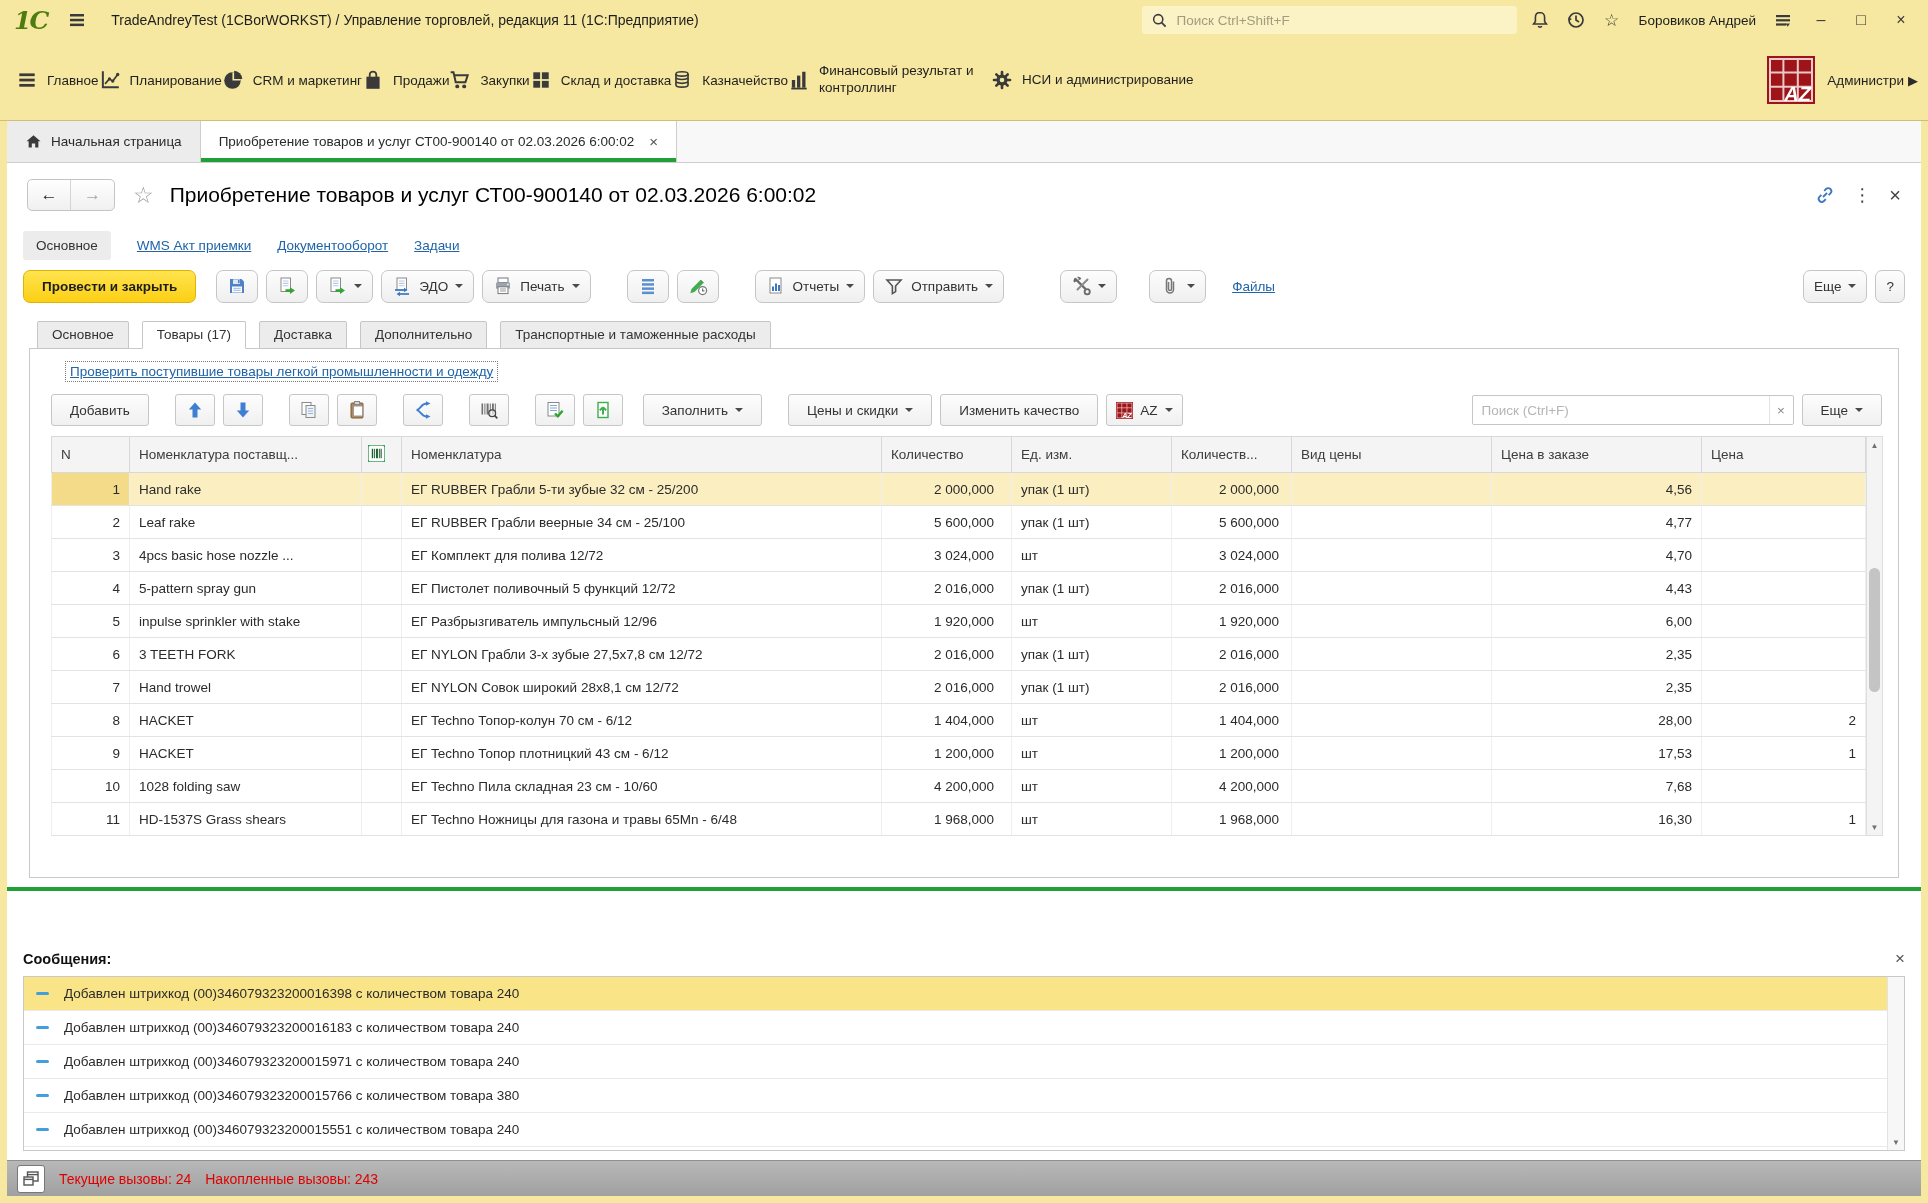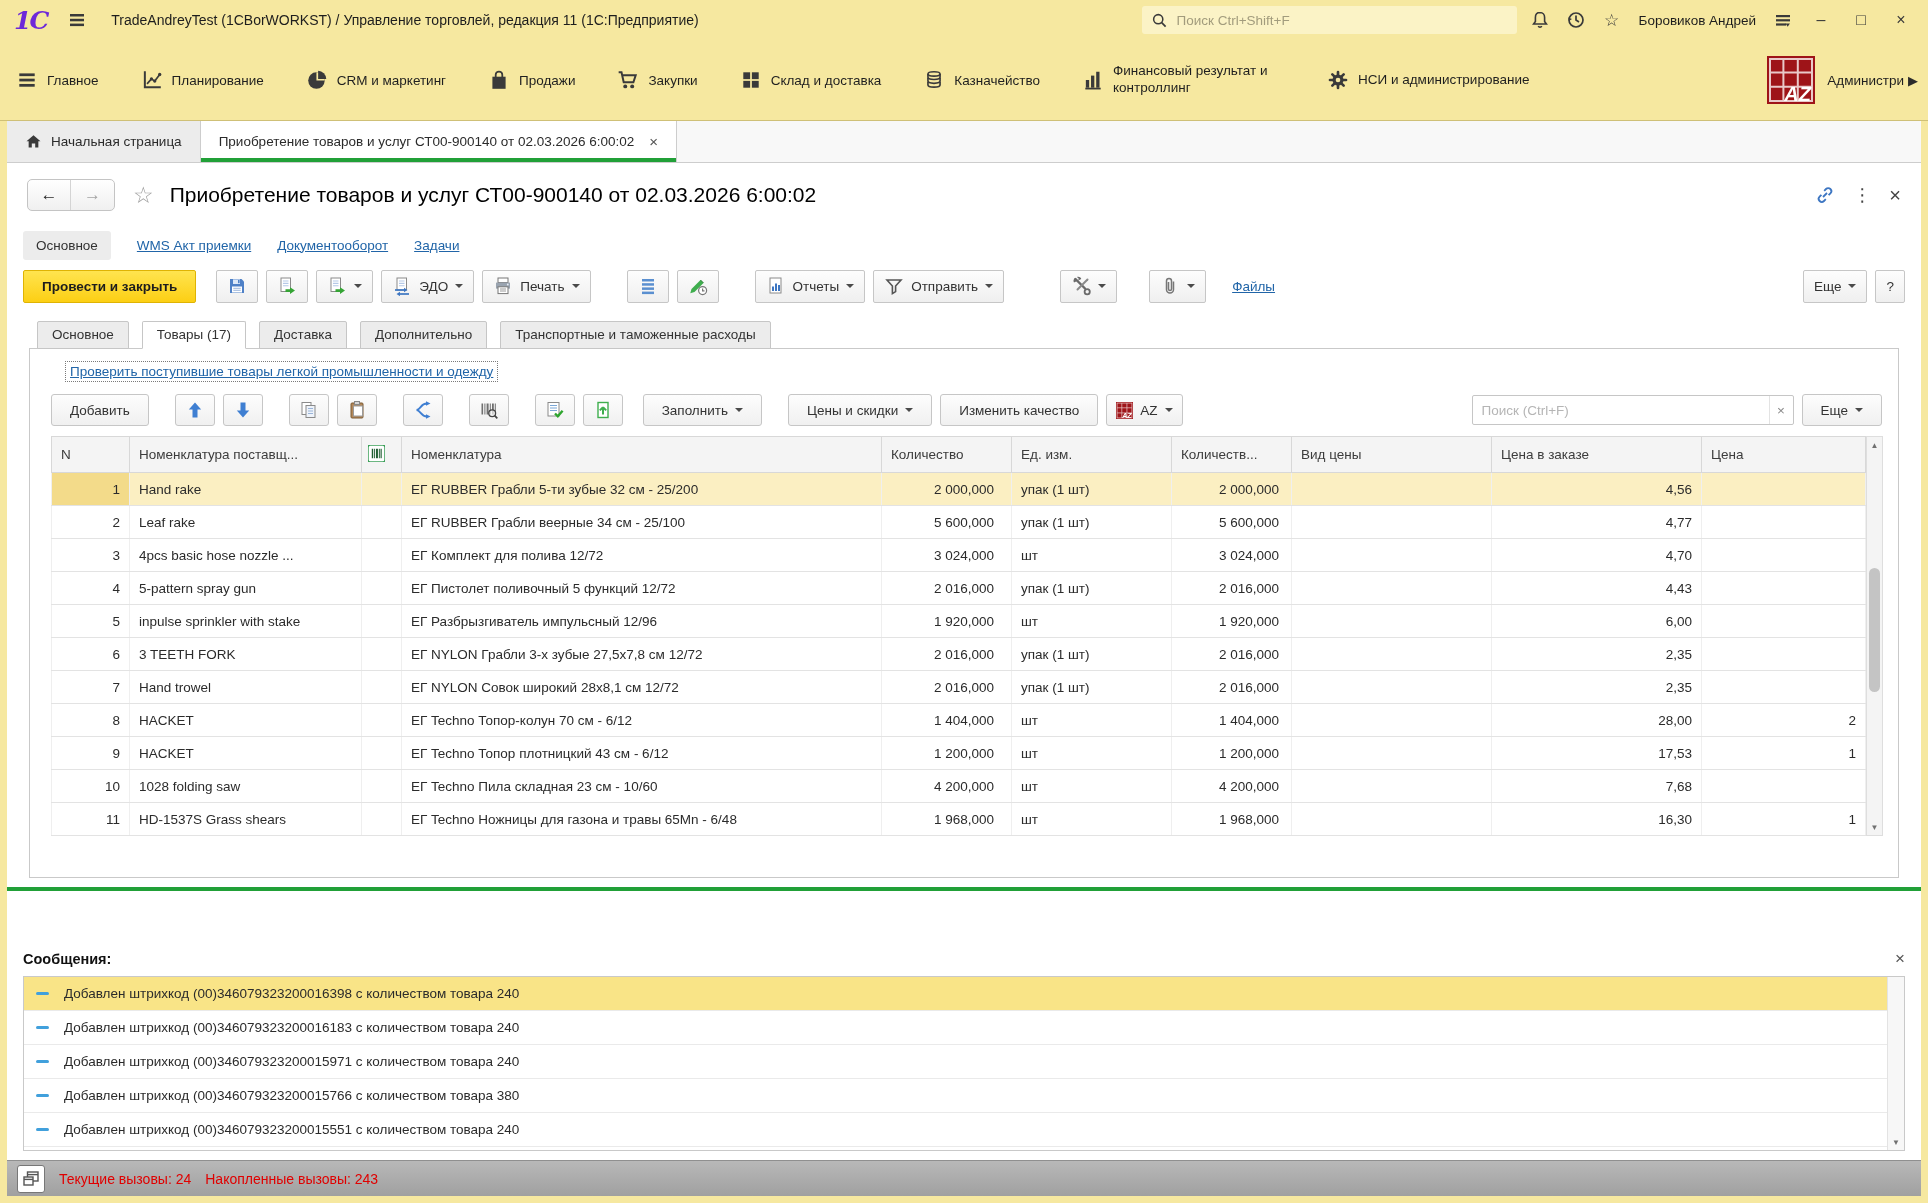--- a/index.html
+++ b/index.html
@@ -7,34 +7,34 @@
   body {
     width:1928px; height:1203px; position:relative; overflow:hidden;
     background:#f6e8a0; font-family:"Liberation Sans", sans-serif; font-size:13.5px; color:#2b2b2b;
   }
   .icon { display:inline-flex; width:20px; height:20px; align-items:center; justify-content:center; flex:0 0 auto; }
   .icon svg { width:100%; height:100%; }
   .icon.sm { width:17px; height:17px; }
 
   
   .titlebar { position:absolute; top:0; left:0; right:0; height:40px; display:flex; align-items:center; padding:0 12px 0 14px; gap:10px; }
-  .logo { font-family:"DejaVu Serif", serif; font-style:italic; font-weight:bold; font-size:25px; color:#6d28d9; letter-spacing:-2px; line-height:1; }
+  .logo { font-family:"DejaVu Serif", serif; font-style:italic; font-weight:bold; font-size:25px; color:#4d7c0f; letter-spacing:-2px; line-height:1; }
   .tb-menu { margin-left:10px; cursor:pointer; }
   .tb-title { margin-left:14px; font-size:14px; color:#1d1d1d; white-space:nowrap; }
   .tb-search { margin-left:auto; width:375px; height:28px; background:#fbf3c6; border-radius:3px; display:flex; align-items:center; padding:0 9px; gap:7px; }
   .tb-search input { border:none; outline:none; background:transparent; flex:1; font:inherit; color:#4a4a3a; }
   .tb-search input::placeholder { color:#a29c7d; }
   .tb-ico { width:26px; height:26px; display:flex; align-items:center; justify-content:center; cursor:pointer; color:#3a3a3a; }
   .tb-user { font-size:13.5px; color:#1d1d1d; margin:16px 4px; white-space:nowrap; cursor:pointer; }
   .glyph { font-size:17px; line-height:1; color:#3a3a3a; }
   .winbtn { width:30px; height:26px; display:flex; align-items:center; justify-content:center; font-size:16px; color:#3a3a3a; cursor:pointer; }
 
   
   .ribbon { position:absolute; top:40px; left:0; right:0; height:81px; border-bottom:1px solid #cfc077; display:flex; align-items:center; padding:0 6px 0 16px; }
-  .ribbon-items { display:flex; align-items:center; gap:42px; flex:1;justify-content:space-between; }
+  .ribbon-items { display:flex; align-items:center; flex:1;justify-content:space-between; }
   .ribbon-item { display:flex; align-items:center; gap:9px; cursor:pointer; white-space:nowrap; }
   .ribbon-item .rlabel { font-size:13.5px; color:#1f1f1f; }
   .ribbon-item.two .rlabel { white-space:normal; width:172px; line-height:1.25; }
   .ribbon-item.az { margin-left:auto; gap:12px; }
   .ribbon-item.az .ricon { width:48px; height:48px; }
   .ricon { width:22px; height:22px; }
   .ribbon-arrow { color:#2b2b2b; font-size:13px; padding:0 4px; cursor:pointer; }
 
   
   .window-body { position:absolute; top:121px; left:7px; right:7px; bottom:7px; background:#fff; display:flex; flex-direction:column; }
@@ -58,21 +58,21 @@
   .kebab { font-size:18px; color:#444; cursor:pointer; }
   .hdr-close { font-size:20px; color:#444; cursor:pointer; }
 
   
   .navlinks { height:36px; flex:0 0 36px; display:flex; align-items:center; padding:0 16px; gap:26px; }
   .navlink { color:#2165a8; text-decoration:underline; cursor:pointer; white-space:nowrap; }
   .navlink.active { color:#333; text-decoration:none; background:#ececec; border-radius:3px; padding:7px 13px; }
 
   
   .cmdbar { height:46px; flex:0 0 46px; display:flex; align-items:center; padding:0 16px; gap:8px; }
-  .btn { height:33px; display:inline-flex; align-items:center; gap:7px; padding:0 10px; background:linear-gradient(#fdfdfd,#efefef); border:1px solid #c6c6c6; border-radius:2px; font:inherit; color:#333; cursor:pointer; white-space:nowrap; }
+  .btn { height:33px; display:inline-flex; align-items:center; gap:7px; padding:0 10px; background:linear-gradient(#fdfdfd,#efefef); border:1px solid #c6c6c6; border-radius:7px; font:inherit; color:#333; cursor:pointer; white-space:nowrap; }
   .btn.primary { background:linear-gradient(#ffe44f,#fccf14); border-color:#dfb303; font-weight:bold; padding:0 18px; color:#1d1d1d; }
   .caret { width:0; height:0; border:4px solid transparent; border-top-color:#4a4a4a; margin-top:4px; }
   .g12 { margin-left:12px; } .g28 { margin-left:28px; } .g48 { margin-left:48px; } .g24 { margin-left:24px; } .g18 { margin-left:18px; }
   .files-link { color:#2165a8; text-decoration:underline; cursor:pointer; margin-left:18px; }
   .flex-sp { flex:1; }
 
   
   .pagetabs { flex:0 0 40px; display:flex; align-items:flex-end; gap:13px; padding:12px 0 0 30px; position:relative; z-index:2; margin-bottom:-1px; }
   .ptab { height:28px; line-height:26px; padding:0 14px; background:#ececec; border:1px solid #c6c6c6; border-radius:2px 2px 0 0; cursor:pointer; white-space:nowrap; color:#333; }
   .ptab.active { background:#fff; border-bottom-color:#fff; font-weight:normal; }

